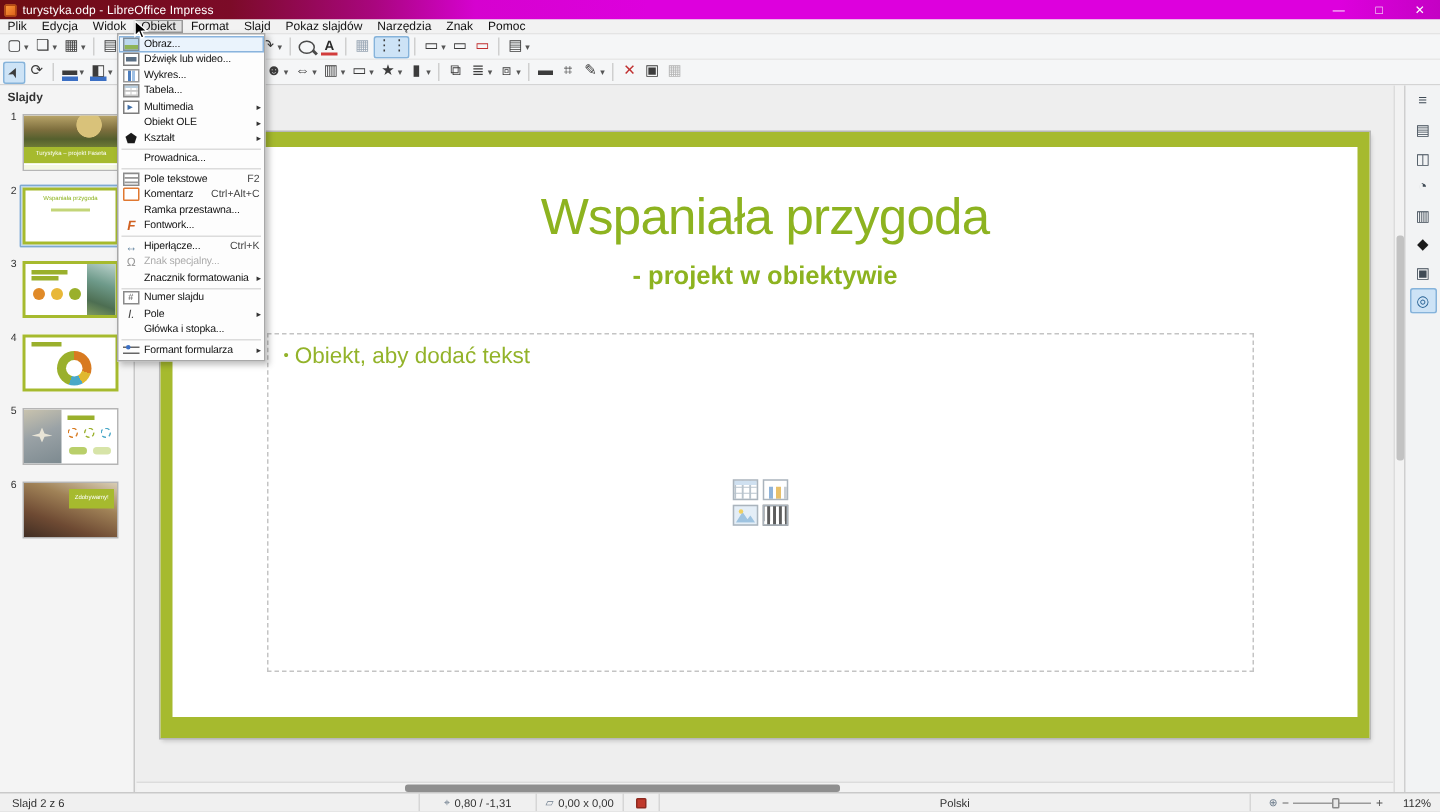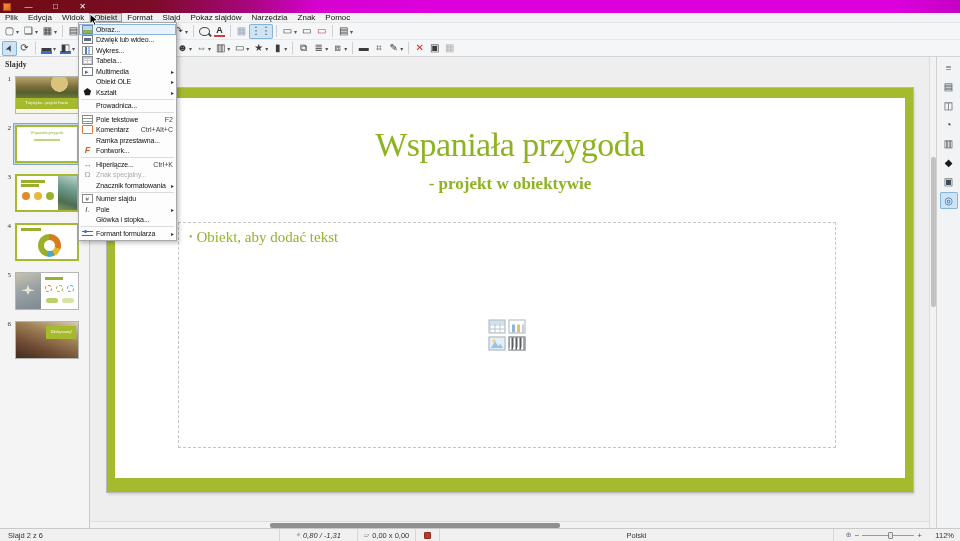--- a/index.html
+++ b/index.html
@@ -77,21 +77,21 @@
   .hyperlink-icon{color:#5a7d9a;font-size:8px;}
   .omega-icon{color:#9a9a9a;}
   .slide-number-icon{background:#fff;border:1px solid #8a8a8a;}
   .slide-number-icon::after{content:"#";position:absolute;left:2.5px;top:0;font-size:6px;color:#555;}
   .field-icon{color:#444;font-style:italic;font-size:8px;}
   .form-control-icon{background-image:linear-gradient(#666 1px,transparent 1px),linear-gradient(#666 1px,transparent 1px);
      background-size:100% 100%;background-position:0 2px,0 6px;background-repeat:no-repeat;}
   .form-control-icon::after{content:"";position:absolute;left:2px;top:1px;width:3px;height:3px;background:#3b6fc4;border-radius:50%;}
 
   
-  .main{position:absolute;left:0;top:57px;width:960px;height:471px;background:#efefef;font-family:Liberation Serif, serif;}
+  .main{position:absolute;left:0;top:57px;width:960px;height:471px;background:#efefef;}
 
   
   .slidepanel{position:absolute;left:0;top:0;width:90px;height:471px;background:#f4f4f4;
     border-right:1px solid #c8c8c8;overflow:hidden;}
   .sp-header{font-size:8px;font-weight:bold;color:#333;padding:3px 0 3px 5px;}
   .slide-row{display:flex;align-items:flex-start;margin:0 0 3px 0;padding:2px 0;}
   .slide-num{width:13px;text-align:right;font-size:7px;color:#333;padding-right:2px;padding-top:1px;}
   .th-wrap{padding:2px;border-radius:1px;}
   .slide-row.selected .th-wrap{background:#bcd6ee;box-shadow:inset 0 0 0 1px #7fa9cf;}
   .th{position:relative;width:64px;height:38px;background:#fff;border:1px solid #b5b5b5;overflow:hidden;}
@@ -183,21 +183,21 @@
     margin-bottom:2px;border-radius:2px;font-size:10px;color:#3f4a55;}
   .sb-tab.active{background:#cde3f6;box-shadow:inset 0 0 0 1px #86b3da;color:#2a6496;}
   .sb-shape{color:#1a1a1a;}
 
   
   .statusbar{position:absolute;left:0;top:528px;width:960px;height:13px;background:#f0f0f0;
     border-top:1px solid #c9c9c9;display:flex;align-items:center;font-size:7.5px;color:#333;}
   .sseg{height:100%;display:flex;align-items:center;border-right:1px solid #d6d6d6;padding:0 4px;}
   .s1{width:280px;padding-left:8px;}
   .s2{width:265px;justify-content:center;}
-  .s3{width:78px;justify-content:center;font-style:italic;}
+  .s3{width:78px;justify-content:center;}
   .s4{width:58px;justify-content:center;}
   .s5{width:24px;justify-content:center;}
   .s6{flex:1;justify-content:center;}
   .s7{width:92px;border-right:none;justify-content:flex-end;}
   .s8{width:34px;border-right:none;justify-content:flex-end;padding-right:6px;}
   .sico{font-size:7px;color:#6a7a8a;margin-right:3px;}
   .mod-ico{width:7px;height:7px;background:#c0392b;border:1px solid #8e2a20;border-radius:1px;}
   .zoomslider{display:flex;align-items:center;}
   .zs-line{width:52px;height:1px;background:#9a9a9a;position:relative;margin:0 3px;}
   .zs-thumb{position:absolute;left:26px;top:-3px;width:5px;height:7px;background:#e8e8e8;border:1px solid #8a8a8a;border-radius:1px;}
@@ -206,20 +206,21 @@
   
   .cursor{position:absolute;left:89px;top:13px;z-index:99;pointer-events:none;}
 </style>
 </head>
 <body>
 
 <div class="app">
 
   <div class="titlebar">
     <span class="app-icon"></span>
+    <span class="tb-title">turystyka.odp - LibreOffice Impress</span>
     <div class="winbtns">
       <span class="winbtn">—</span>
       <span class="winbtn">□</span>
       <span class="winbtn">✕</span>
     </div>
   </div>
 
   <div class="menubar" id="menubar">
       <span class="mb-item">Plik</span>
       <span class="mb-item">Edycja</span>

